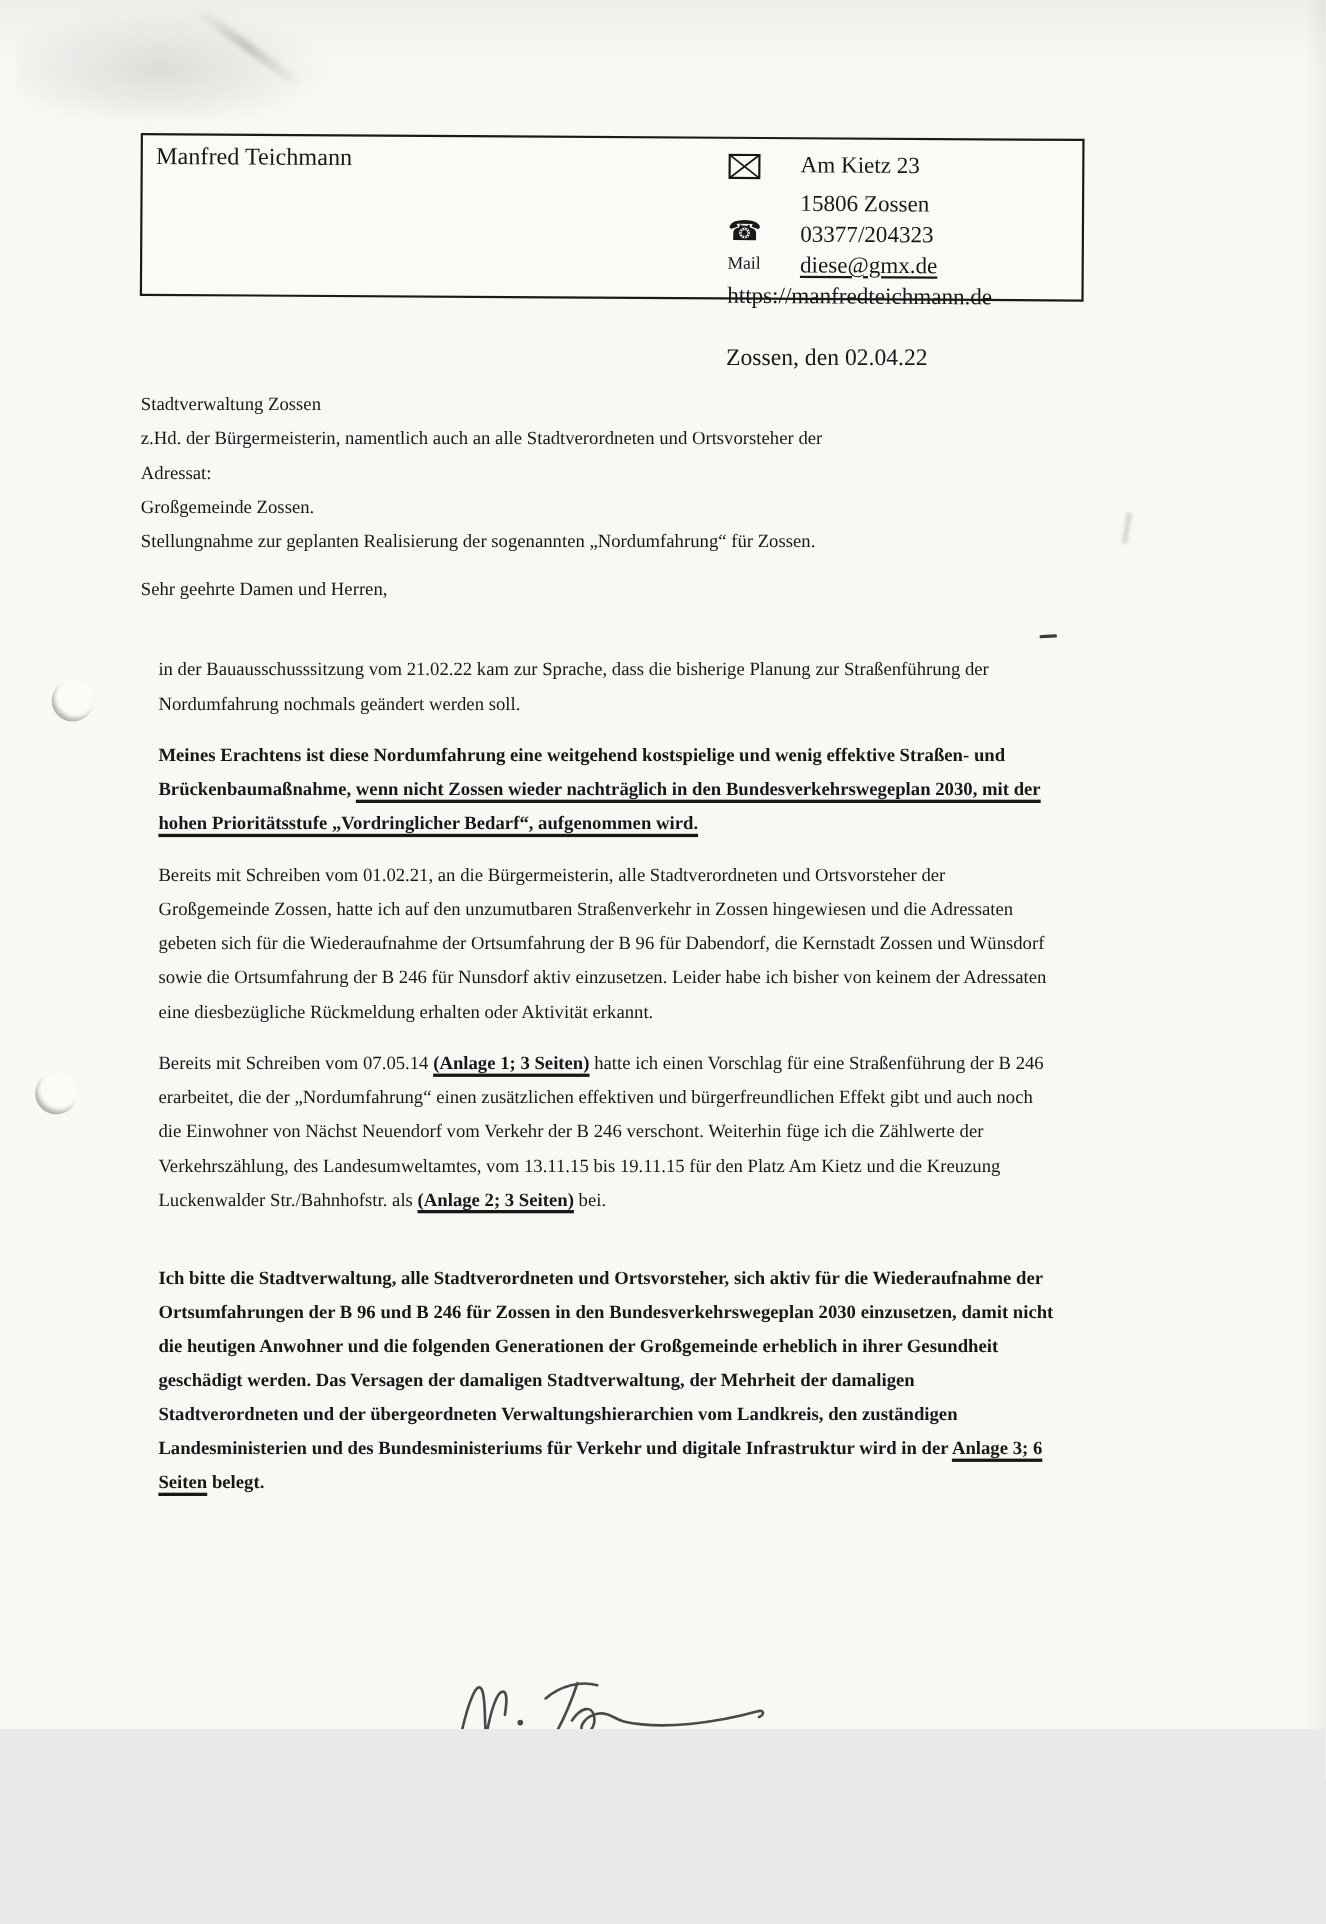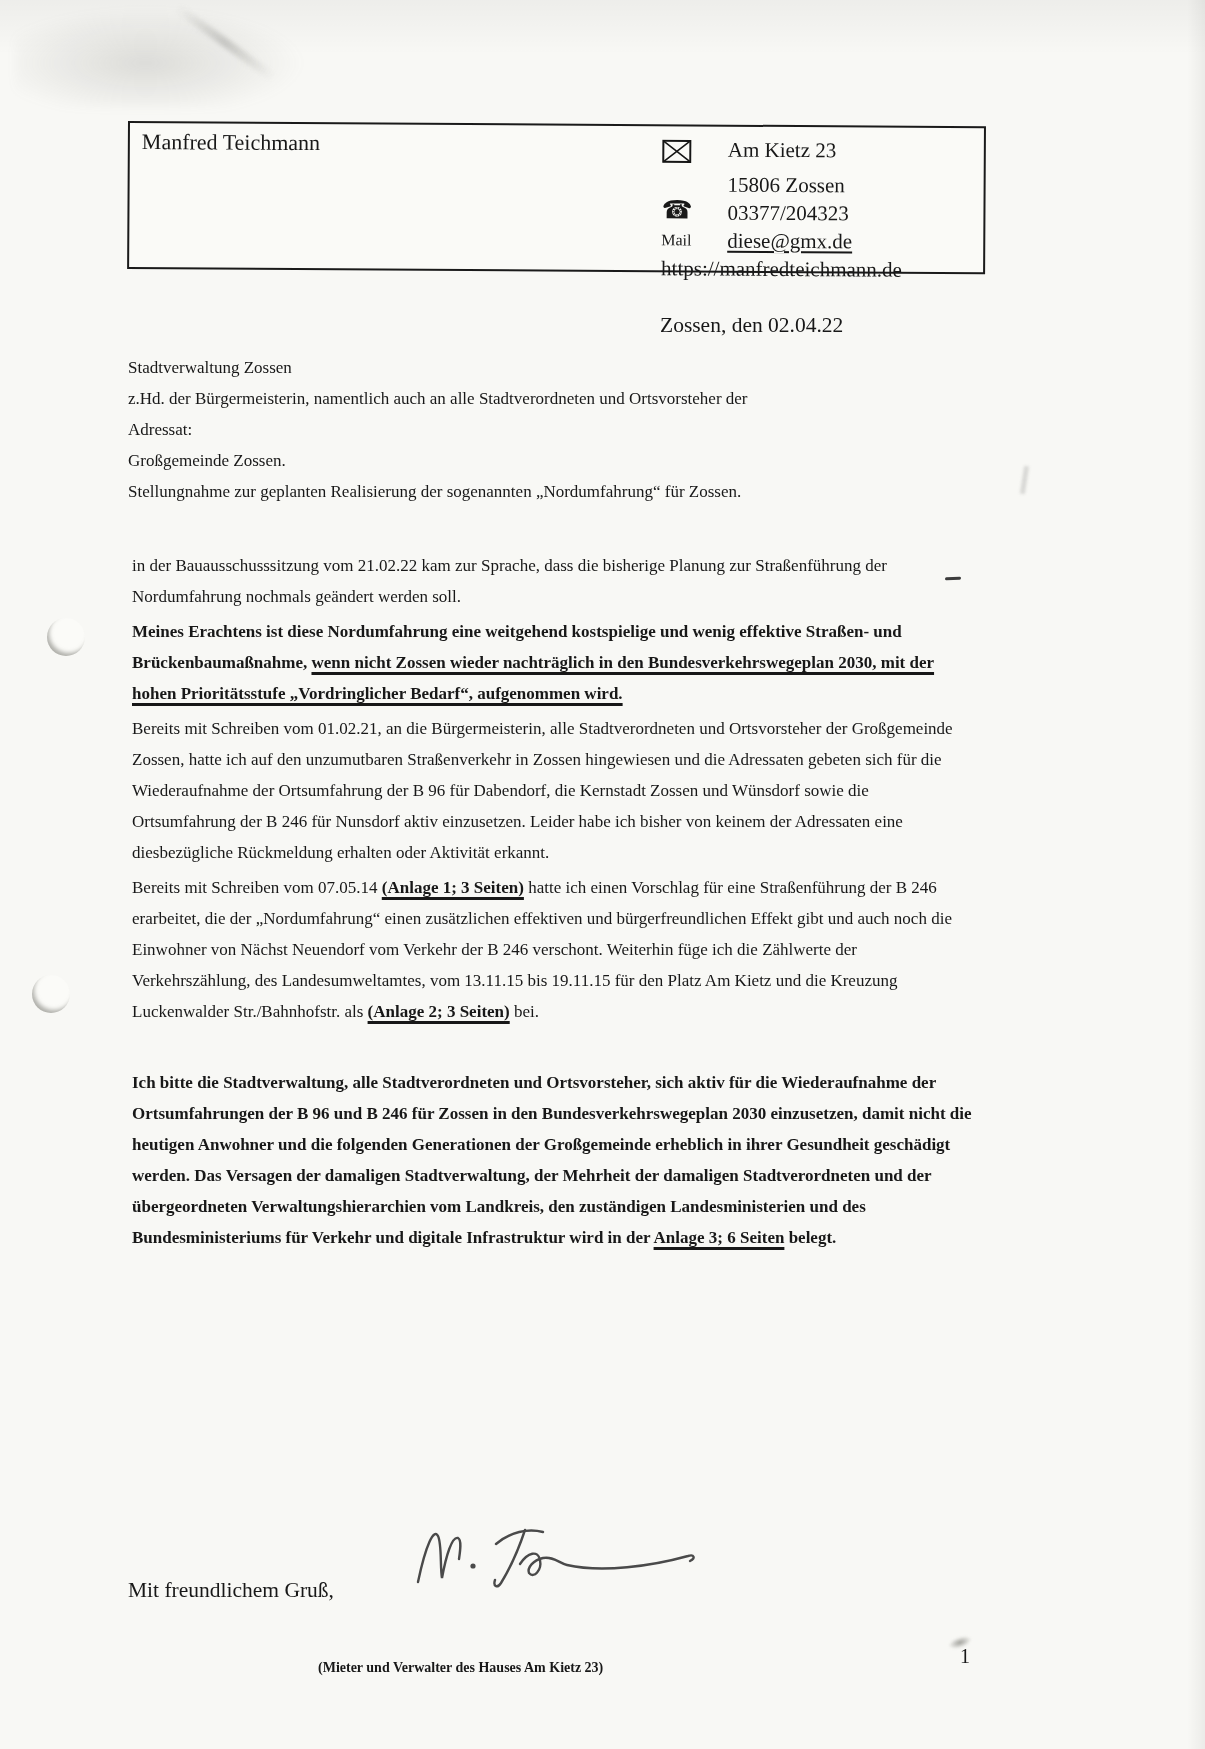--- a/index.html
+++ b/index.html
@@ -1,18 +1,18 @@
 <!DOCTYPE html>
 <html><head>
 <meta charset="utf-8">
 <style>
   * { margin:0; padding:0; box-sizing:border-box; }
   html,body { background:#e9e9e7; }
   .page {
-    position:relative; width:1205px; height:1749px; overflow:hidden;
+    position:relative; width:1205px; height:1572px; overflow:hidden;
     background:
       linear-gradient(180deg, rgba(0,0,0,0.045), rgba(0,0,0,0) 55px),
       linear-gradient(270deg, rgba(0,0,0,0.05), rgba(0,0,0,0) 18px),
       #f8f8f5;
     font-family:"Liberation Serif","DejaVu Serif",serif;
     color:#181818;
   }
   
   .smudge-tl { position:absolute; left:15px; top:8px; width:290px; height:100px;
     background:radial-gradient(ellipse at 45% 55%, rgba(120,120,115,0.22), rgba(120,120,115,0) 70%);
@@ -46,21 +46,21 @@
   .email { text-decoration:underline; text-decoration-thickness:2px; text-underline-offset:3px; }
   .website { white-space:nowrap; }
 
   .dateline { position:absolute; left:660px; top:313px; font-size:21.5px; }
 
   .letter-body { position:absolute; left:128px; top:352px; width:850px;
     font-size:17px; line-height:31px; }
   .rline { white-space:nowrap; }
   .spacer-s { height:13px; }
   .spacer-m { height:26px; }
-  .para { margin:4px; }
+  .para { margin:16px; }
   .para-gap { margin-top:40px; }
   .b { font-weight:bold; }
   .bu { font-weight:bold; text-decoration:underline; text-decoration-thickness:2.5px; text-underline-offset:4px; }
 
   .closing-greeting { position:absolute; left:128px; top:1578px; font-size:21.5px; }
   .signature-svg { position:absolute; left:400px; top:1502px; }
   .signature-caption { position:absolute; left:318px; top:1660px; font-size:14px;font-weight:bold; }
   .page-number { position:absolute; left:950px; top:1645px; width:30px; text-align:center; font-size:20px; }
 </style>
 </head>
@@ -107,20 +107,21 @@
   <div class="dateline">Zossen, den 02.04.22</div>
 
   <div class="letter-body">
     <div class="rline">Stadtverwaltung Zossen</div>
     <div class="rline">z.Hd. der Bürgermeisterin, namentlich auch an alle Stadtverordneten und Ortsvorsteher der</div>
     <div class="rline">Adressat:</div>
     <div class="rline">Großgemeinde Zossen.</div>
     <div class="rline">Stellungnahme zur geplanten Realisierung der sogenannten „Nordumfahrung“ für Zossen.</div>
 
     <div class="spacer-s"></div>
+    <div>Sehr geehrte Damen und Herren,</div>
     <div class="spacer-m"></div>
 
     <p class="para"><span>in der Bauausschusssitzung vom 21.02.22 kam zur Sprache, dass die bisherige Planung zur Straßenführung der Nordumfahrung nochmals geändert werden soll.</span></p>
 
     <p class="para"><span class="b">Meines Erachtens ist diese Nordumfahrung eine weitgehend kostspielige und wenig effektive Straßen- und Brückenbaumaßnahme, </span><span class="bu">wenn nicht Zossen wieder nachträglich in den Bundesverkehrswegeplan 2030, mit der hohen Prioritätsstufe „Vordringlicher Bedarf“, aufgenommen wird.</span></p>
 
     <p class="para"><span>Bereits mit Schreiben vom 01.02.21, an die Bürgermeisterin, alle Stadtverordneten und Ortsvorsteher der Großgemeinde Zossen, hatte ich auf den unzumutbaren Straßenverkehr in Zossen hingewiesen und die Adressaten gebeten sich für die Wiederaufnahme der Ortsumfahrung der B 96 für Dabendorf, die Kernstadt Zossen und Wünsdorf sowie die Ortsumfahrung der B 246 für Nunsdorf aktiv einzusetzen. Leider habe ich bisher von keinem der Adressaten eine diesbezügliche Rückmeldung erhalten oder Aktivität erkannt.</span></p>
 
     <p class="para"><span>Bereits mit Schreiben vom 07.05.14 </span><span class="bu">(Anlage 1; 3 Seiten)</span><span> hatte ich einen Vorschlag für eine Straßenführung der B 246 erarbeitet, die der „Nordumfahrung“ einen zusätzlichen effektiven und bürgerfreundlichen Effekt gibt und auch noch die Einwohner von Nächst Neuendorf vom Verkehr der B 246 verschont. Weiterhin füge ich die Zählwerte der Verkehrszählung, des Landesumweltamtes, vom 13.11.15 bis 19.11.15 für den Platz Am Kietz und die Kreuzung Luckenwalder Str./Bahnhofstr. als </span><span class="bu">(Anlage 2; 3 Seiten)</span><span> bei.</span></p>
 

